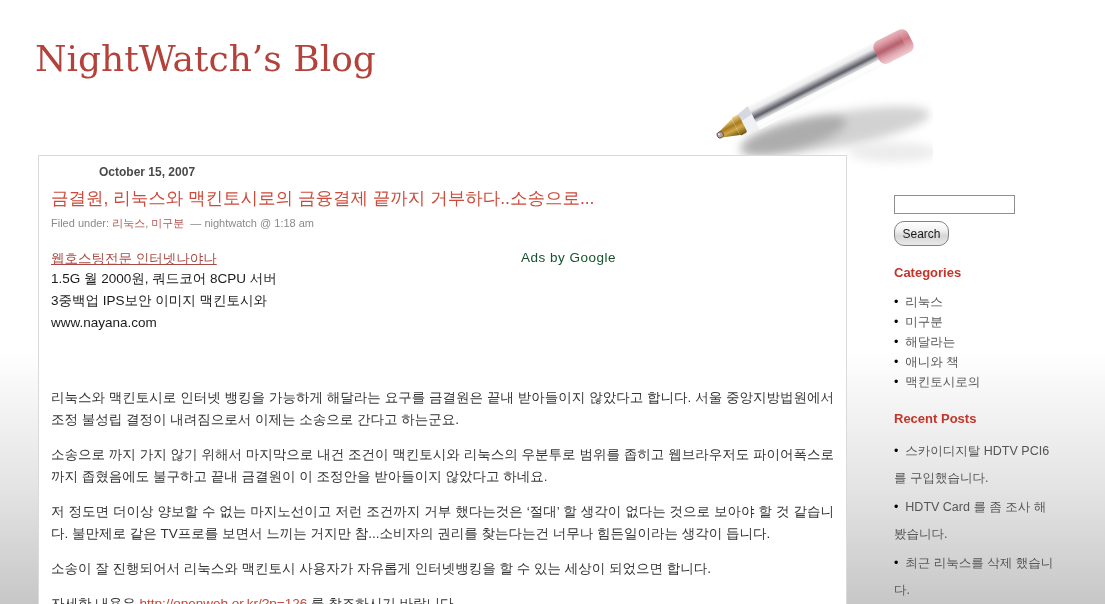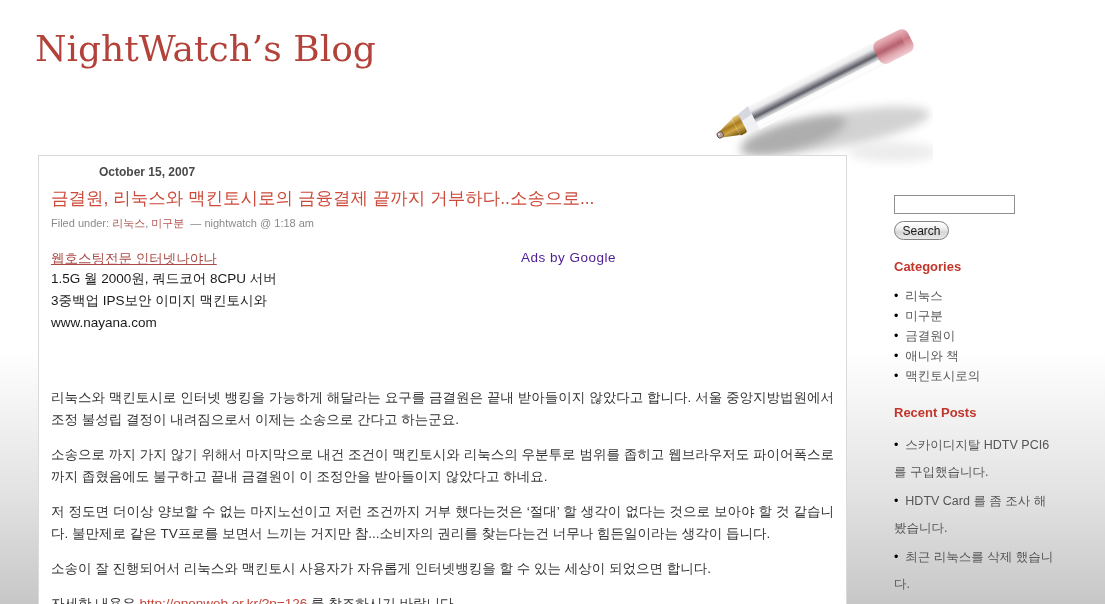--- a/index.html
+++ b/index.html
@@ -2,55 +2,55 @@
 <html><head>
 <meta charset="utf-8">
 <style>
   html,body{margin:0;padding:0;}
   body{
     width:1105px;height:604px;position:relative;overflow:hidden;
     background:linear-gradient(180deg,#ffffff 0%,#ffffff 58%,#e2e2e2 82%,#c7c7c7 100%);
     font-family:"Liberation Sans","DejaVu Sans",sans-serif;
   }
   .site-title{
-    position:absolute;left:35px;top:28px;
+    position:absolute;left:35px;top:38px;
     font-family:"DejaVu Serif","Liberation Serif",serif;
     font-size:36px;color:#b2423a;letter-spacing:0px;cursor:pointer;
   }
   .pen-wrap{position:absolute;left:688px;top:14px;width:245px;height:155px;}
   
   .content-box{
     position:absolute;left:38px;top:155px;width:809px;height:470px;
     background:#ffffff;border:1px solid #dadada;box-sizing:border-box;
     padding:6px 12px 0 12px;
   }
   .post-date{font-size:12px;font-weight:bold;color:#4a4a4a;margin-top:3px;margin-left:48px;}
   .post-title{font-size:17.5px;color:#cd4a3a;margin-top:7px;cursor:pointer;}
   .post-meta{font-size:11px;color:#8a8a8a;margin-top:6px;}
   .post-meta .meta-link{color:#b15551;cursor:pointer;}
   .post-meta .meta-rest{margin-left:3px;text-align:right;}
   .ad-block{position:relative;margin-top:18px;height:92px;}
   .ad-title{display:inline-block;font-size:13.5px;color:#a94a44;text-decoration:underline;cursor:pointer;}
-  .ads-by{position:absolute;left:470px;top:1px;font-size:13.5px;color:#4c1d95;letter-spacing:.5px;cursor:pointer;}
+  .ads-by{position:absolute;left:470px;top:1px;font-size:13.5px;color:#14532d;letter-spacing:.5px;cursor:pointer;}
   .ad-line{font-size:13.5px;color:#1a1a1a;line-height:22px;}
   .ad-line:first-of-type{margin-top:0;}
   .post-body{margin-top:46px;}
   .post-body p{
     font-size:13.5px;color:#333;line-height:22px;margin:0 0 13px 0;
     text-align:justify;word-break:break-all;
   }
   .url-link{color:#c5473c;cursor:pointer;}
   
   .sidebar{position:absolute;left:894px;top:195px;width:180px;}
   .search-input{
     width:113px;height:15px;border:1px solid #8f8f8f;background:#fff;
     font-size:12px;padding:1px 3px;display:block;
   }
   .search-btn{
-    display:block;margin-top:7px;width:55px;height:19px;
+    display:block;margin-top:7px;width:55px;height:25px;
     border:1px solid #828282;border-radius:10px;
     background:linear-gradient(180deg,#ffffff 0%,#f2f2f2 35%,#d6d6d6 60%,#e9e9e9 100%);
     font-size:12px;color:#1a1a1a;text-align:center;line-height:16px;cursor:pointer;
     font-family:"Liberation Sans","DejaVu Sans",sans-serif;
   }
   .sb-heading{margin-top:19px;font-size:13px;font-weight:bold;color:#c2352b;}
   .sb-list{margin-top:12px;width:160px;}
   .sb-item{
     font-size:12.5px;color:#555;line-height:20px;margin-bottom:0px;
     word-break:break-all;cursor:pointer;
@@ -136,21 +136,21 @@
 </div>
 
 <div class="sidebar">
   <input class="search-input" type="text" value="" style="">
   <button class="search-btn">Search</button>
 
   <div class="sb-heading">Categories</div>
   <div class="sb-list">
     <div class="sb-item">리눅스</div>
     <div class="sb-item">미구분</div>
-    <div class="sb-item">금결원이</div>
+    <div class="sb-item">해달라는</div>
     <div class="sb-item">애니와 책</div>
     <div class="sb-item">맥킨토시로의</div>
   </div>
 
   <div class="sb-heading">Recent Posts</div>
   <div class="sb-list rp">
     <div class="sb-item">스카이디지탈 HDTV PCI6 를 구입했습니다.</div>
     <div class="sb-item">HDTV Card 를 좀 조사 해 봤습니다.</div>
     <div class="sb-item">최근 리눅스를 삭제 했습니다.</div>
     <div class="sb-item">만화, 이미지 뷰어 Hamana</div>

